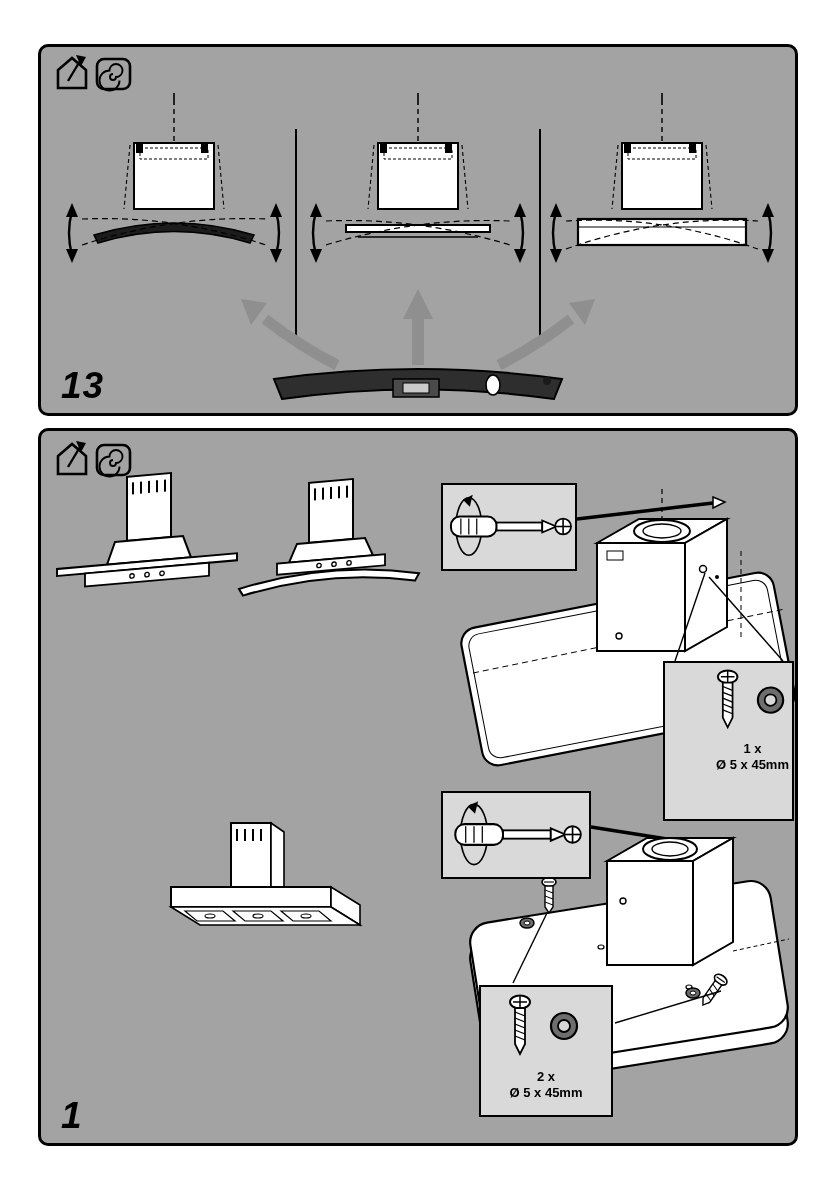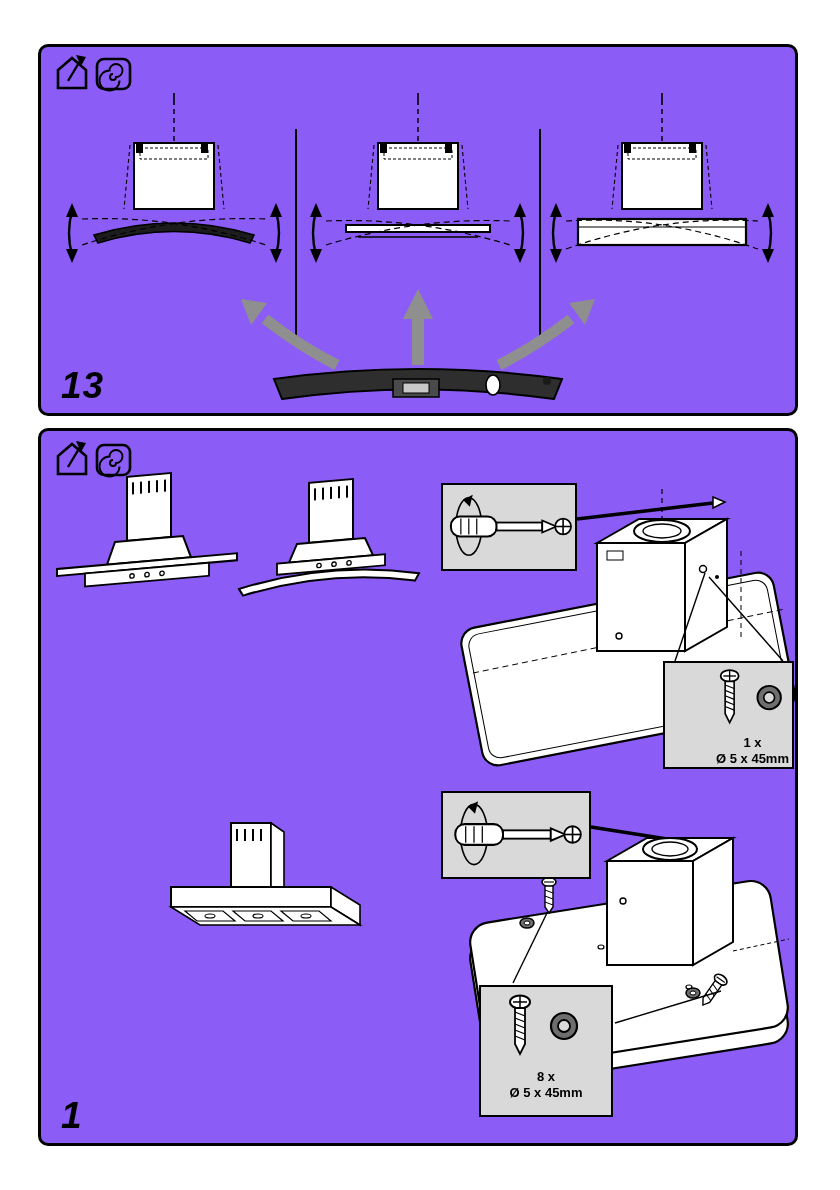--- a/index.html
+++ b/index.html
@@ -1,21 +1,21 @@
 <!DOCTYPE html>
 <html><head>
 <meta charset="utf-8">
 <style>
   html,body{margin:0;padding:0;background:#fff;}
   .page{
     position:relative;width:840px;height:1190px;background:#fff;
     font-family:"Liberation Sans",sans-serif;overflow:hidden;
   }
   .panel{
-    position:absolute;left:38px;width:760px;background:#8b5cf6;
+    position:absolute;left:38px;width:760px;background:#a3a3a3;
     border:3px solid #000;border-radius:10px;box-sizing:border-box;
   }
   #panel-13{top:44px;height:372px;}
   #panel-14{top:428px;height:718px;}
   .art{position:absolute;left:0;top:0;}
   .step-number{
     position:absolute;left:20px;bottom:6px;
     font-size:37px;font-weight:700;font-style:italic;color:#000;
     letter-spacing:1px;
   }
@@ -264,21 +264,21 @@
         <line x1="26" y1="32" x2="26" y2="48" stroke="#000" stroke-width="1.2"></line>
         <line x1="34" y1="32" x2="34" y2="48" stroke="#000" stroke-width="1.2"></line>
         <rect x="54" y="36" width="46" height="8" fill="#fff" stroke="#000" stroke-width="1.8"></rect>
         <polygon points="100,34 114,40 100,46" fill="#fff" stroke="#000" stroke-width="1.8"></polygon>
         <circle cx="121" cy="40" r="8" fill="#fff" stroke="#000" stroke-width="1.8"></circle>
         <line x1="113" y1="40" x2="129" y2="40" stroke="#000" stroke-width="1.6"></line>
         <line x1="121" y1="32" x2="121" y2="48" stroke="#000" stroke-width="1.6"></line>
       </svg>
     </div>
 
-    <div class="callout-box screw-callout" style="left:622px;top:230px;width:131px;height:108px;padding-left:48px;">
+    <div class="callout-box screw-callout" style="left:622px;top:230px;width:131px;height:160px;padding-left:48px;">
       <svg width="100" height="74" viewBox="0 0 100 76">
         <g>
           <ellipse cx="24" cy="10" rx="10" ry="6.5" fill="#fff" stroke="#000" stroke-width="2"></ellipse>
           <line x1="17" y1="10" x2="31" y2="10" stroke="#000" stroke-width="1.5"></line>
           <line x1="24" y1="4" x2="24" y2="16" stroke="#000" stroke-width="1.5"></line>
           <polygon points="19,16 29,16 29,52 24,62 19,52" fill="#fff" stroke="#000" stroke-width="1.8"></polygon>
           <line x1="19" y1="20" x2="29" y2="24" stroke="#000" stroke-width="1.3"></line>
           <line x1="19" y1="26" x2="29" y2="30" stroke="#000" stroke-width="1.3"></line>
           <line x1="19" y1="32" x2="29" y2="36" stroke="#000" stroke-width="1.3"></line>
           <line x1="19" y1="38" x2="29" y2="42" stroke="#000" stroke-width="1.3"></line>
@@ -323,21 +323,21 @@
           <line x1="19" y1="32" x2="29" y2="36" stroke="#000" stroke-width="1.3"></line>
           <line x1="19" y1="38" x2="29" y2="42" stroke="#000" stroke-width="1.3"></line>
           <line x1="19" y1="44" x2="29" y2="48" stroke="#000" stroke-width="1.3"></line>
         </g>
         <g>
           <circle cx="68" cy="34" r="13" fill="#6e6e6e" stroke="#000" stroke-width="2.2"></circle>
           <circle cx="68" cy="34" r="6" fill="#d9d9d9" stroke="#000" stroke-width="1.8"></circle>
         </g>
       </svg>
       <div class="callout-text">
-        <span>8 x</span>
+        <span>2 x</span>
         <span>Ø 5 x 45mm</span>
       </div>
     </div>
 
     <div class="step-number">1</div>
   </div>
 
 </div>
 
 </body></html>

